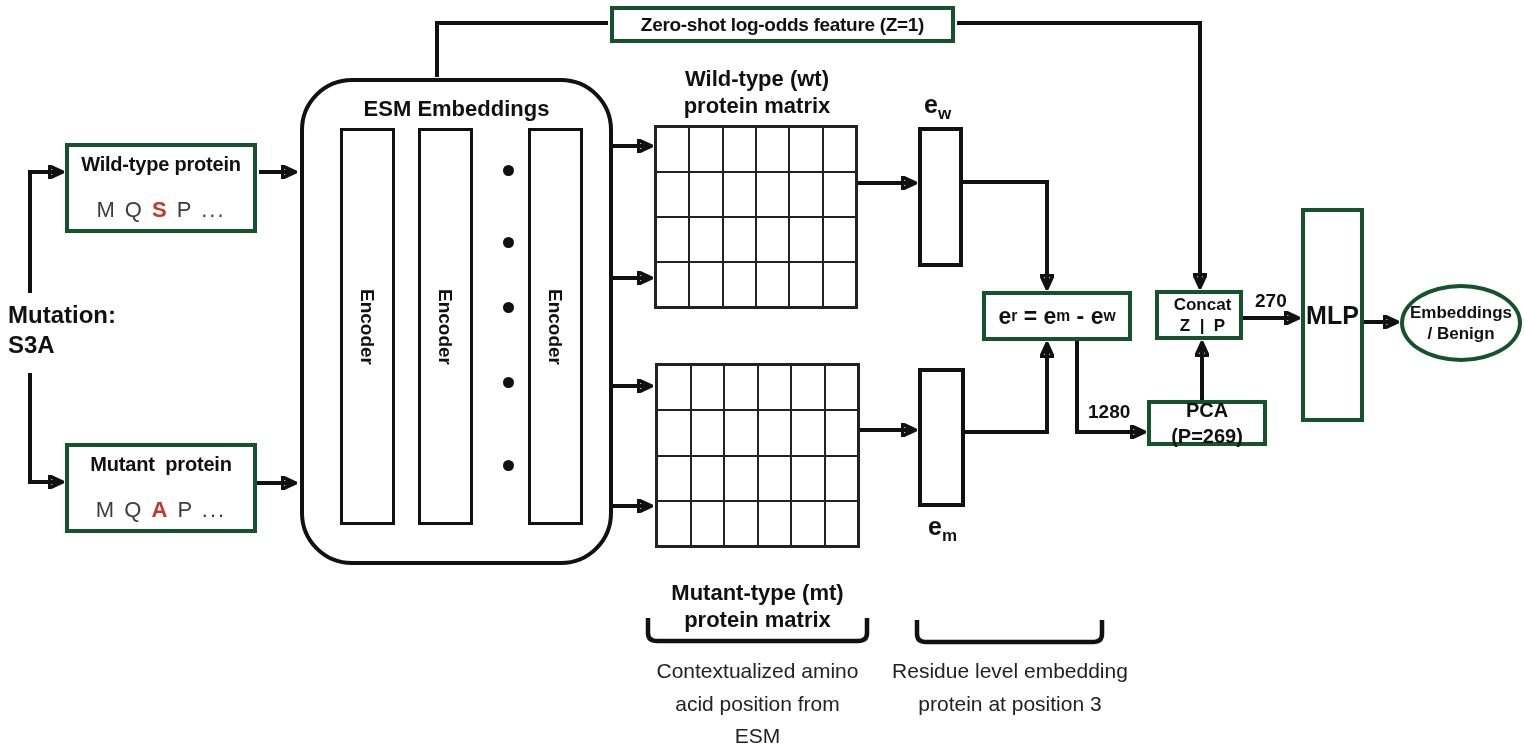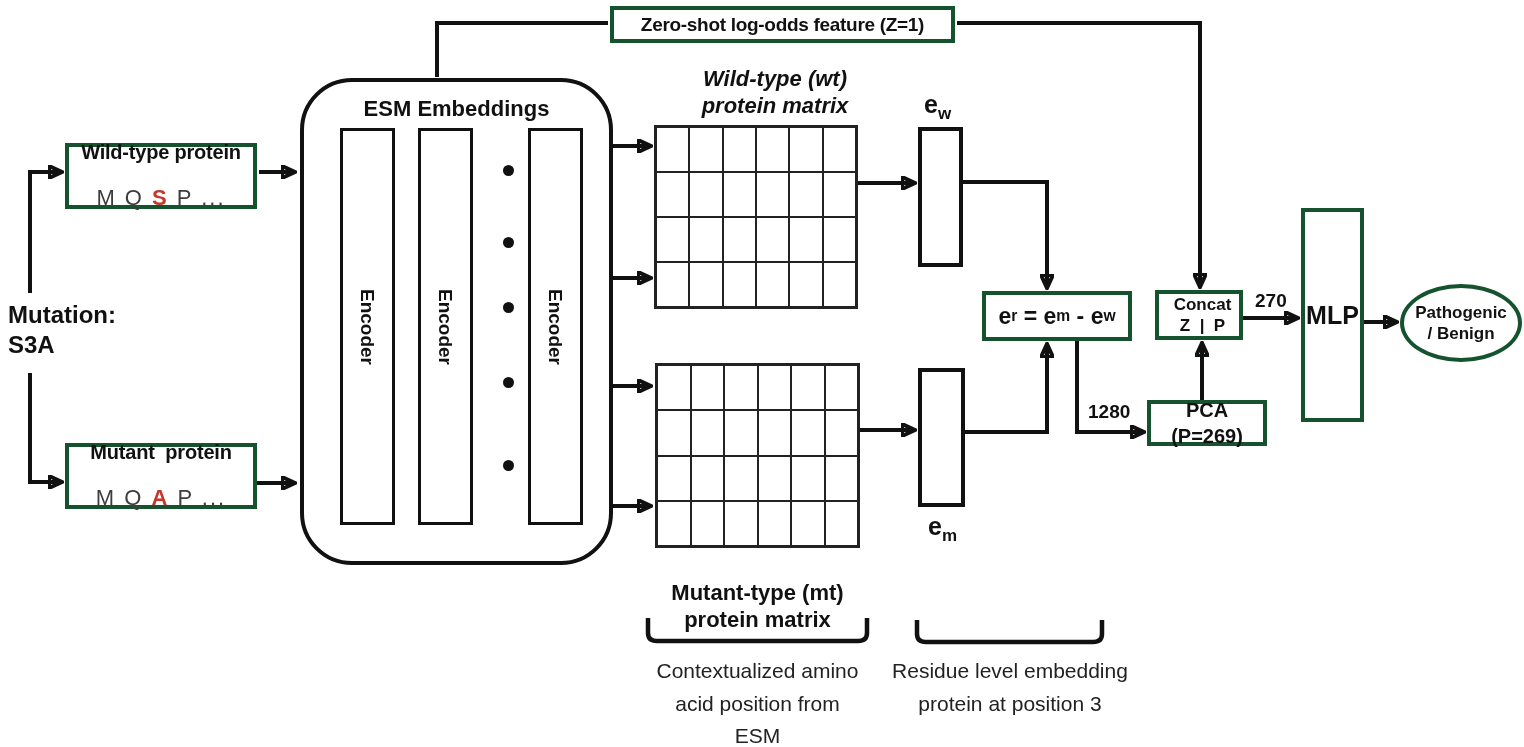--- a/index.html
+++ b/index.html
@@ -7,21 +7,21 @@
           font-family:"Liberation Sans",sans-serif;color:#111;}
   .abs{position:absolute;}
   svg.wires{position:absolute;left:0;top:0;width:1524px;height:747px;pointer-events:none;}
   svg.wires path{fill:none;stroke:#111;stroke-width:4;}
   svg.wires path.brace{stroke-width:4.5;}
   .box{position:absolute;border:4px solid #14532d;background:#fff;display:flex;flex-direction:column;
        align-items:center;justify-content:center;text-align:center;box-sizing:border-box;}
   .pre{white-space:pre;}
   
   .mutation{left:8px;top:300px;font-size:24px;font-weight:700;line-height:1.25;}
-  .protein-box{width:192px;height:66px;gap:21px;}
+  .protein-box{width:192px;height:90px;gap:21px;}
   .protein-title{font-size:20px;font-weight:700;letter-spacing:-0.2px;}
   .seq{font-size:22px;color:#3d3d3d;letter-spacing:2px;}
   .seq .mut{color:#c0392b;font-weight:700;}
   
   .esm{left:300px;top:78px;width:313px;height:487px;border:4px solid #111;border-radius:52px;
        background:#fff;box-sizing:border-box;}
   .esm-title{position:absolute;left:0;top:14px;width:100%;text-align:center;font-size:22px;font-weight:700;}
   .encoder{position:absolute;border:3px solid #111;background:#fff;box-sizing:border-box;
            display:flex;align-items:center;justify-content:center;}
   .encoder span{transform:rotate(90deg);font-size:19px;font-weight:700;white-space:nowrap;}
@@ -112,21 +112,21 @@
       <div class="dot" style="left: 503px; top: 237px;"></div>
       <div class="dot" style="left: 503px; top: 302px;"></div>
       <div class="dot" style="left: 503px; top: 377px;"></div>
       <div class="dot" style="left: 503px; top: 460px;"></div>
     </div>
 
   <div class="box zshot">
     <div>Zero-shot log-odds feature (Z=1)</div>
   </div>
 
-  <div class="mtitle" style="left:650px;top:66px;width:250px;font-style:italic;">
+  <div class="mtitle" style="left:632px;top:66px;width:250px;">
     <div>Wild-type (wt)</div>
     <div>protein matrix</div>
   </div>
   <div class="grid" style="left: 654px; top: 125px; width: 204px; height: 184px; grid-template-columns: repeat(6, 1fr); grid-template-rows: repeat(4, 1fr);">
       <div class="cell"></div>
       <div class="cell"></div>
       <div class="cell"></div>
       <div class="cell"></div>
       <div class="cell"></div>
       <div class="cell"></div>
@@ -200,21 +200,21 @@
   </div>
 
   <div class="dim" style="left:1088px;top:401px;">1280</div>
   <div class="dim" style="left:1255px;top:290px;">270</div>
 
   <div class="box mlp">
     <div>MLP</div>
   </div>
 
   <div class="box ellipse">
-    <div>Pathogenic</div>
+    <div>Embeddings</div>
     <div>/ Benign</div>
   </div>
 
   <div class="caption" style="left:625px;top:655px;width:265px;">
     <div class="pre">Contextualized amino</div>
     <div class="pre">acid position from</div>
     <div class="pre">ESM</div>
   </div>
   <div class="caption" style="left:875px;top:655px;width:270px;">
     <div class="pre">Residue level embedding</div>

